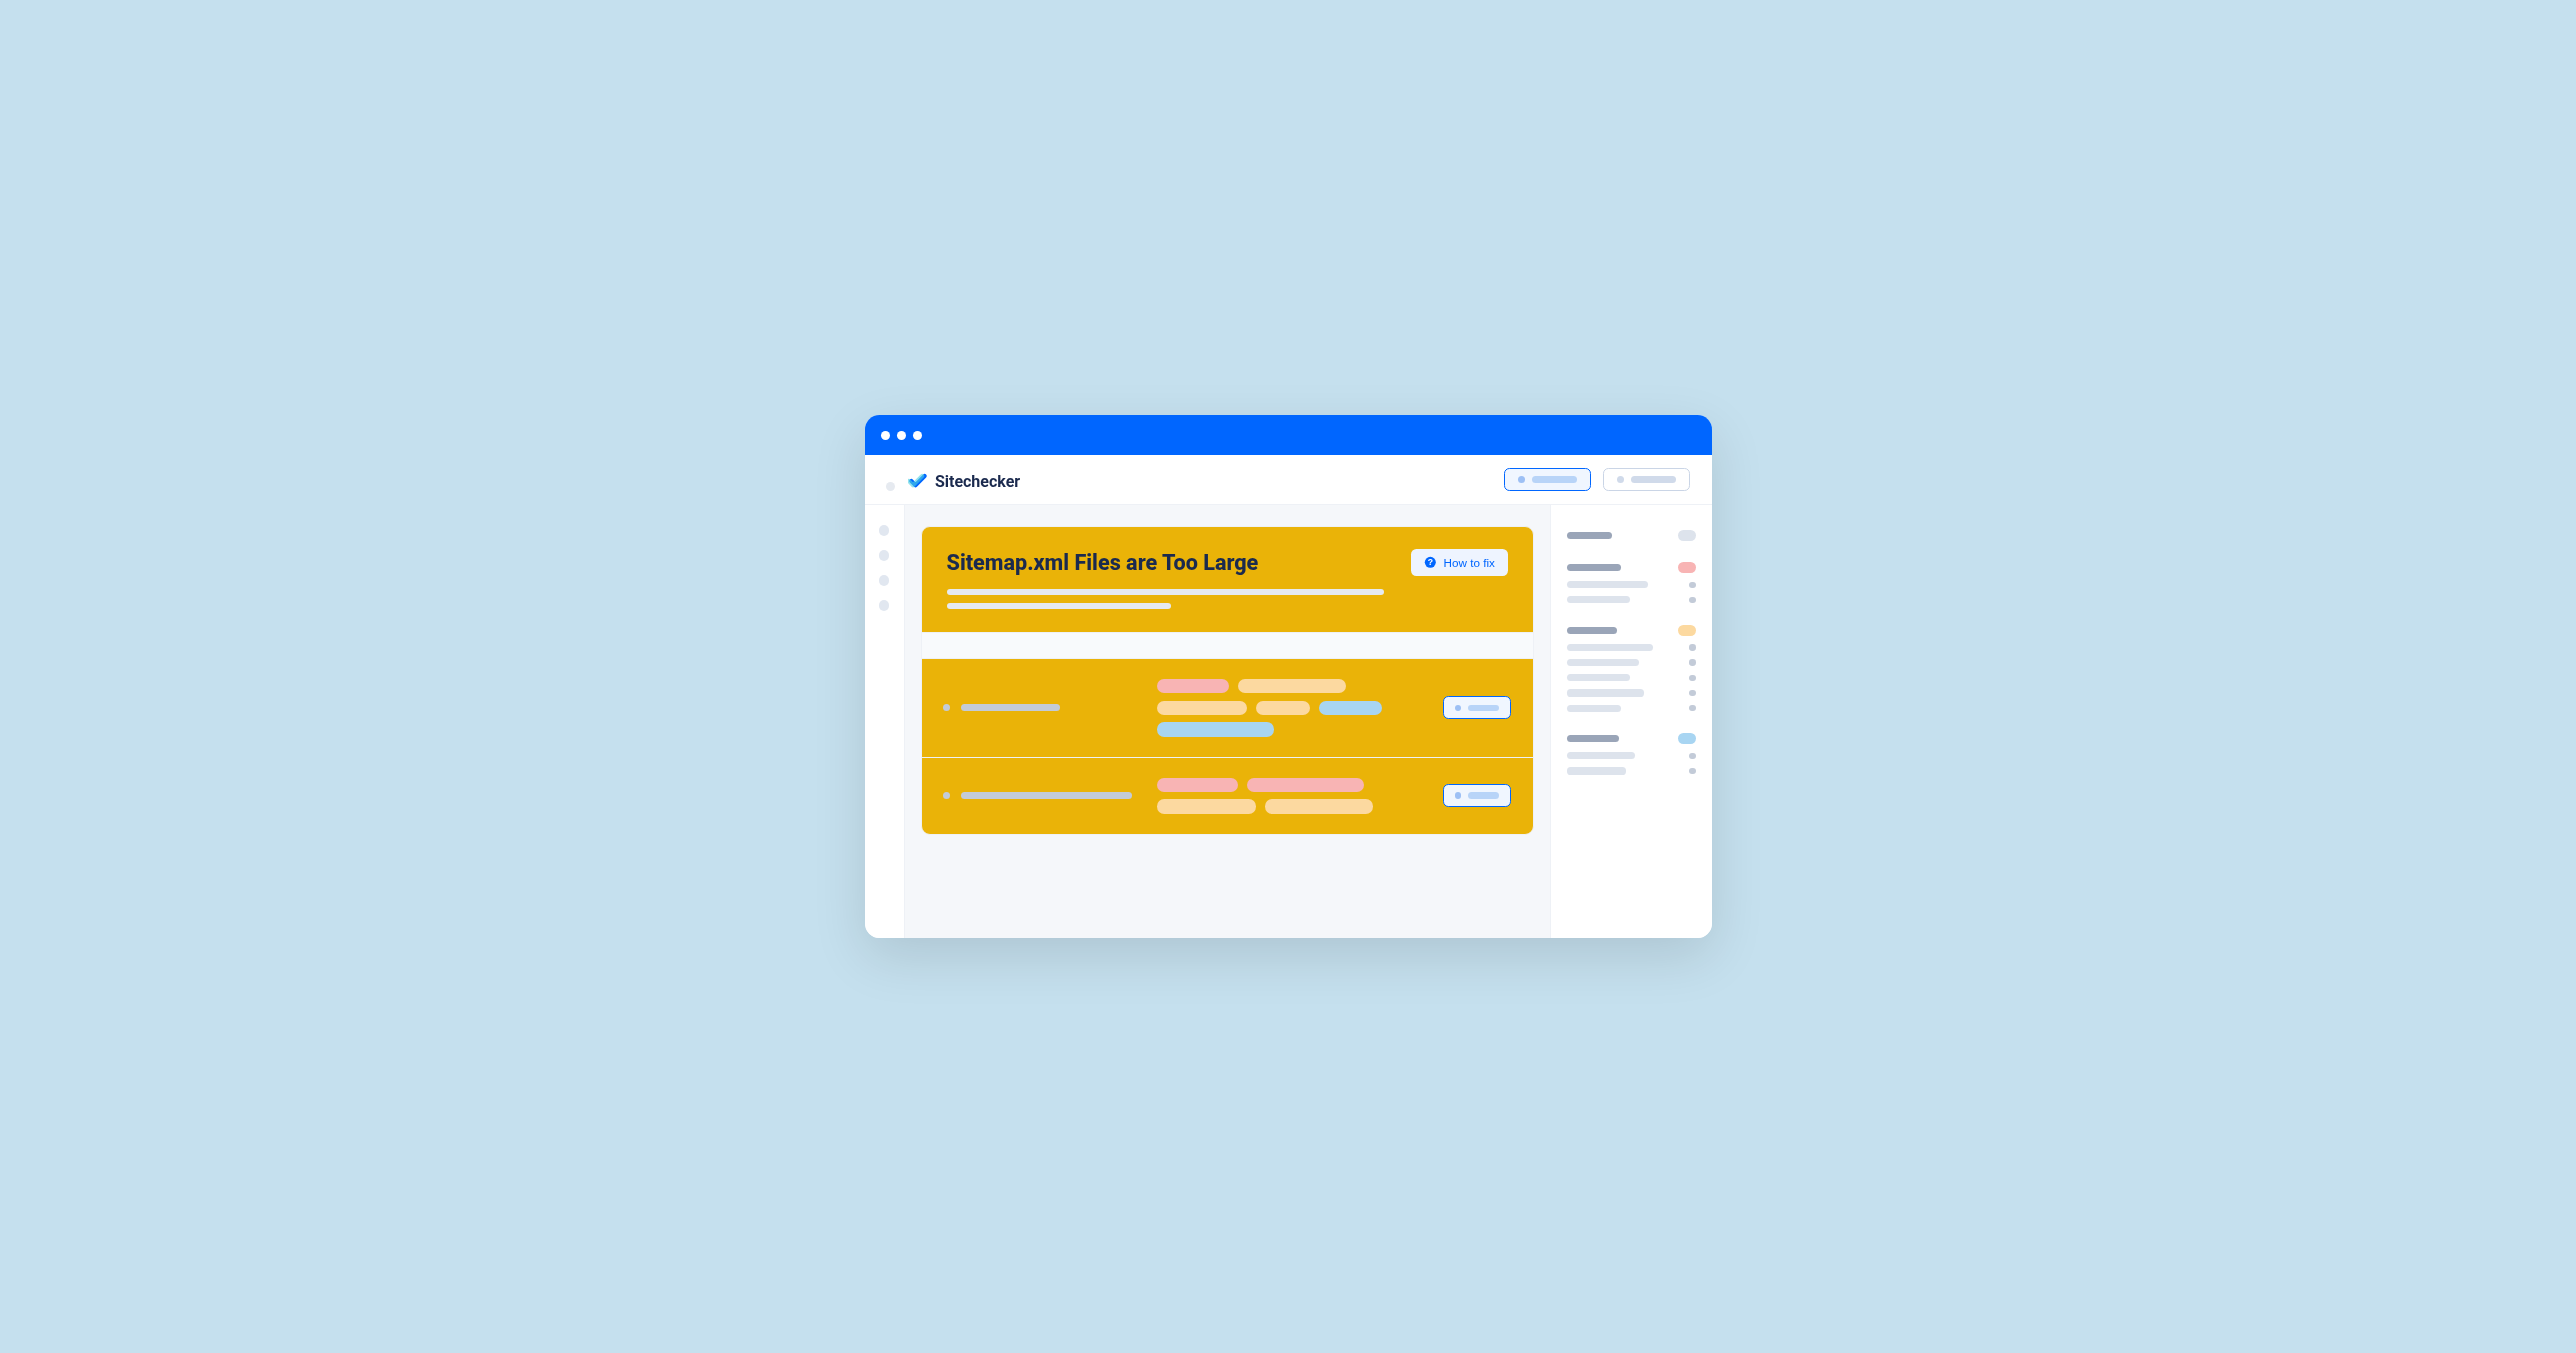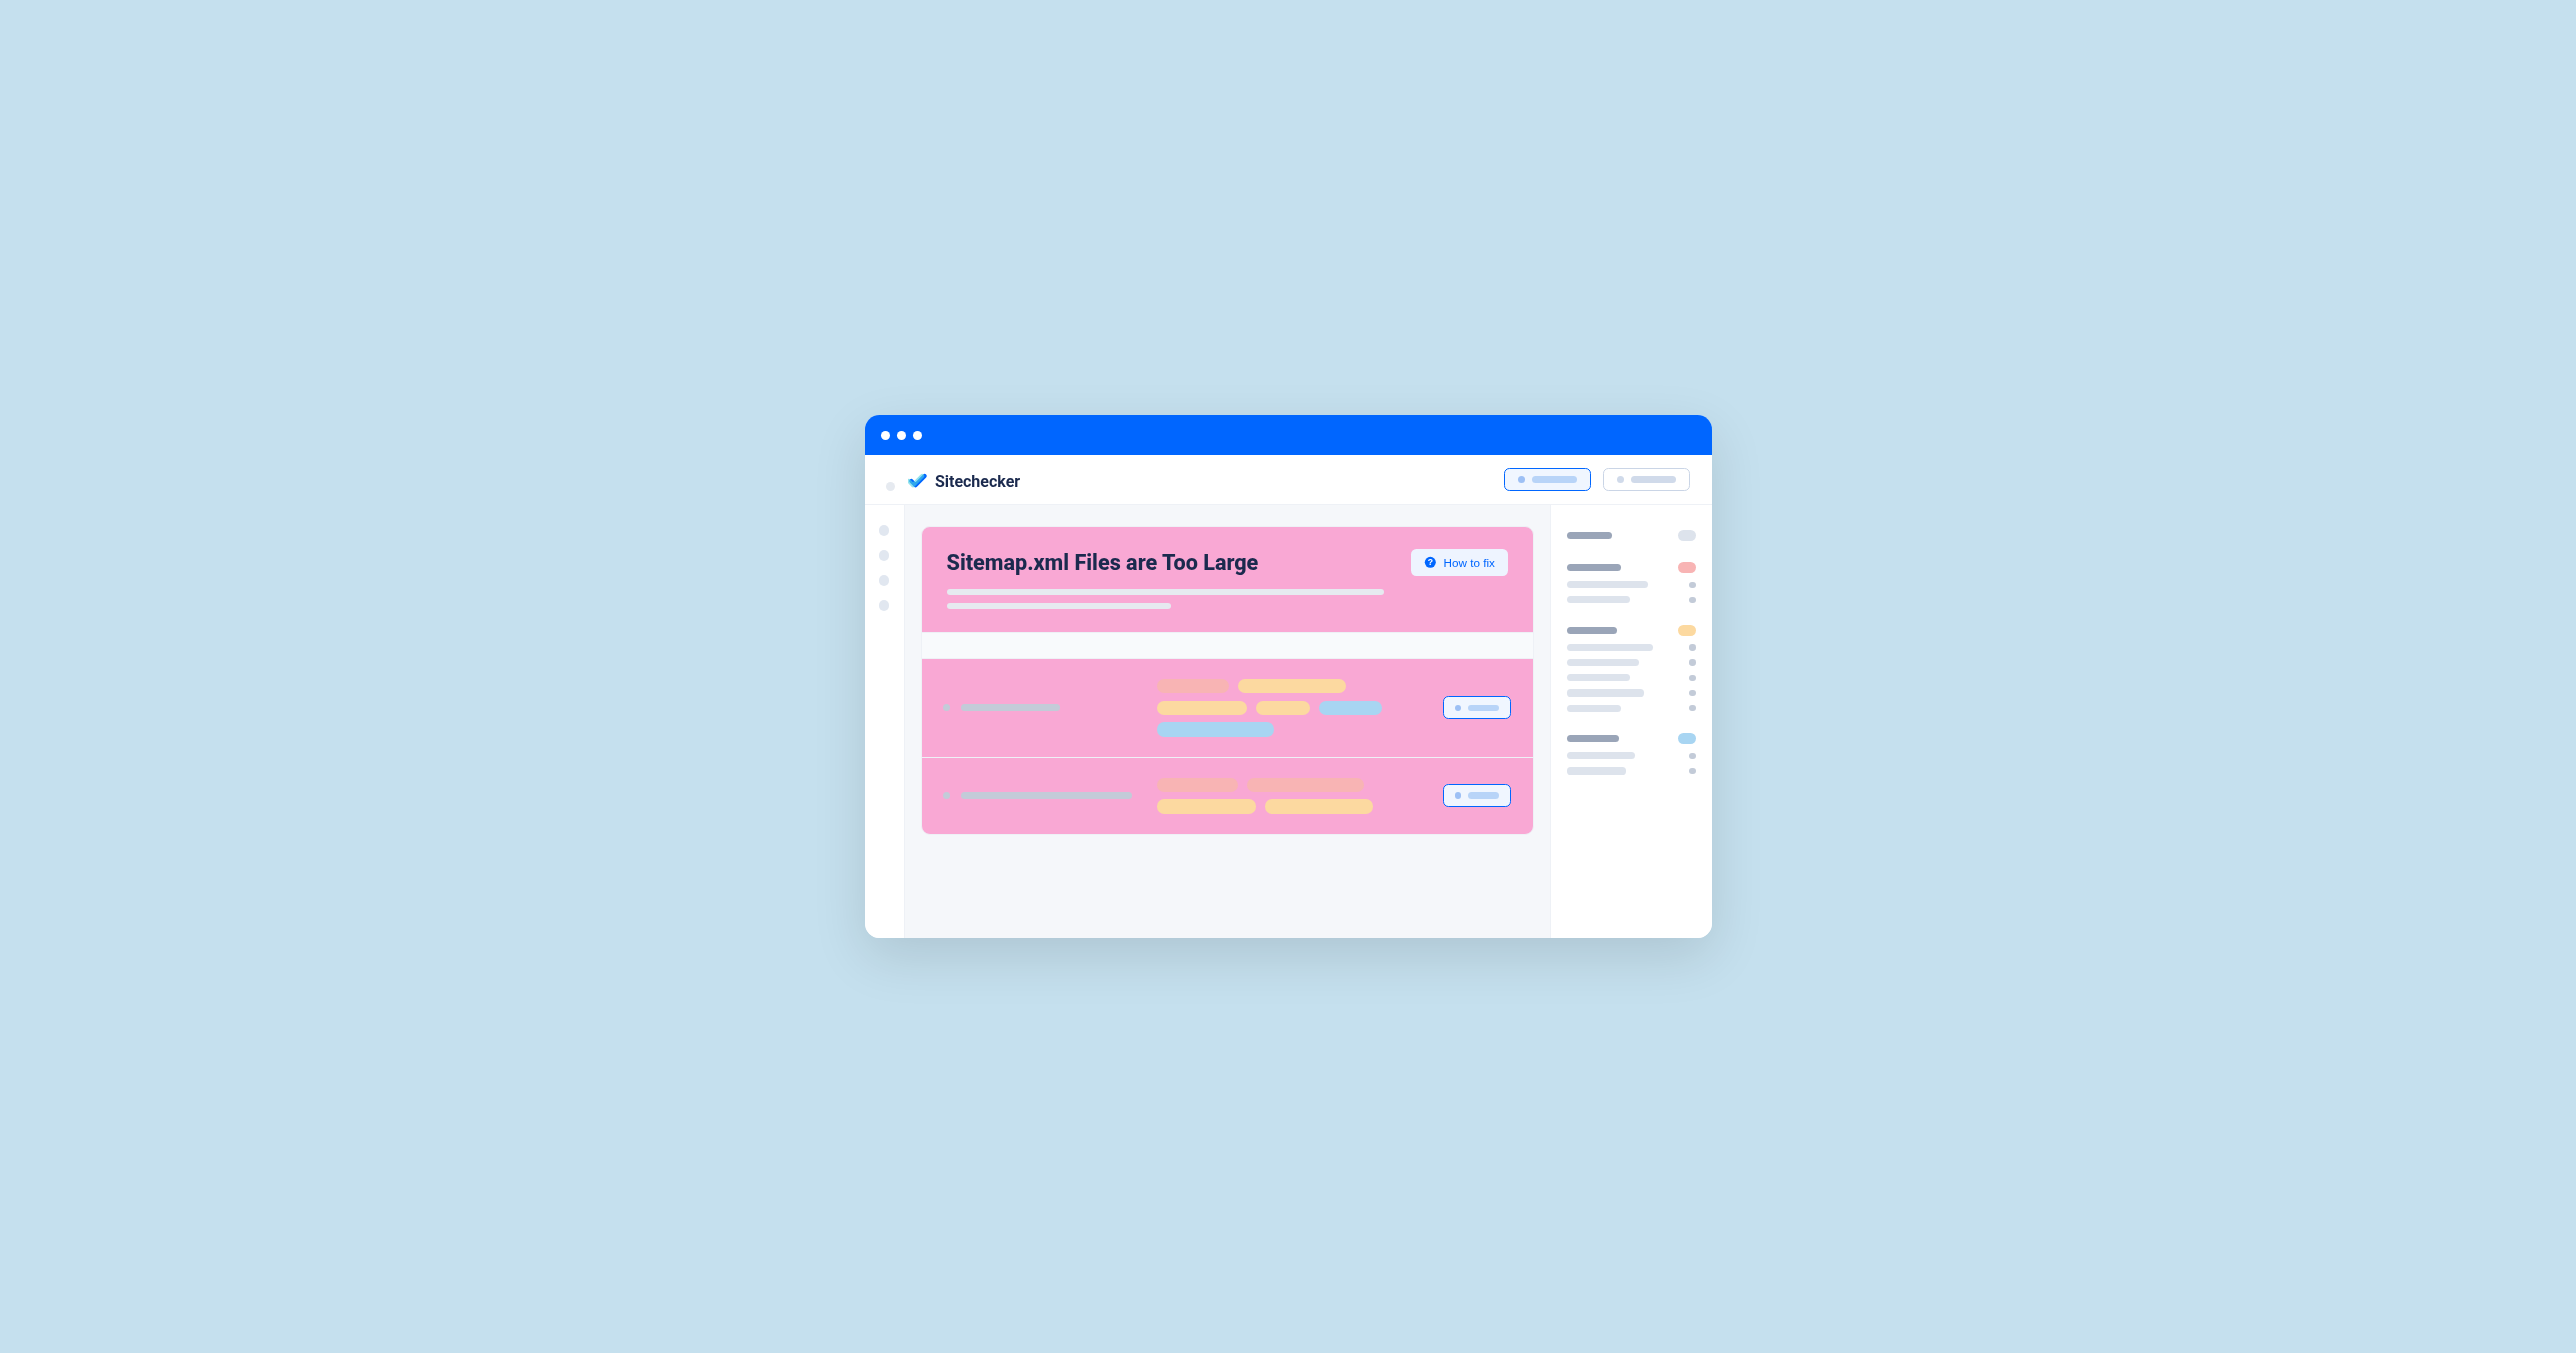--- a/index.html
+++ b/index.html
@@ -95,21 +95,21 @@
 .sidenav .navdot {
   width: 10.8px; height: 10.8px; border-radius: 50%; background: #e1e7f0;
 }
 .main {
   flex: 1;
   padding: 21.6px 16px 0 16px;
   display: flex;
   flex-direction: column;
 }
 .card {
-  background: #f9a8d4;
+  background: #eab308;
   border-radius: 9px;
   border: 0.9px solid #eef1f6;
   overflow: hidden;
 }
 .card-header {
   padding: 21.6px 25px 16px 25px;
 }
 .title-row { display: flex; align-items: center; gap: 14.4px; }
 .page-title {
   font-size: 21.6px;

